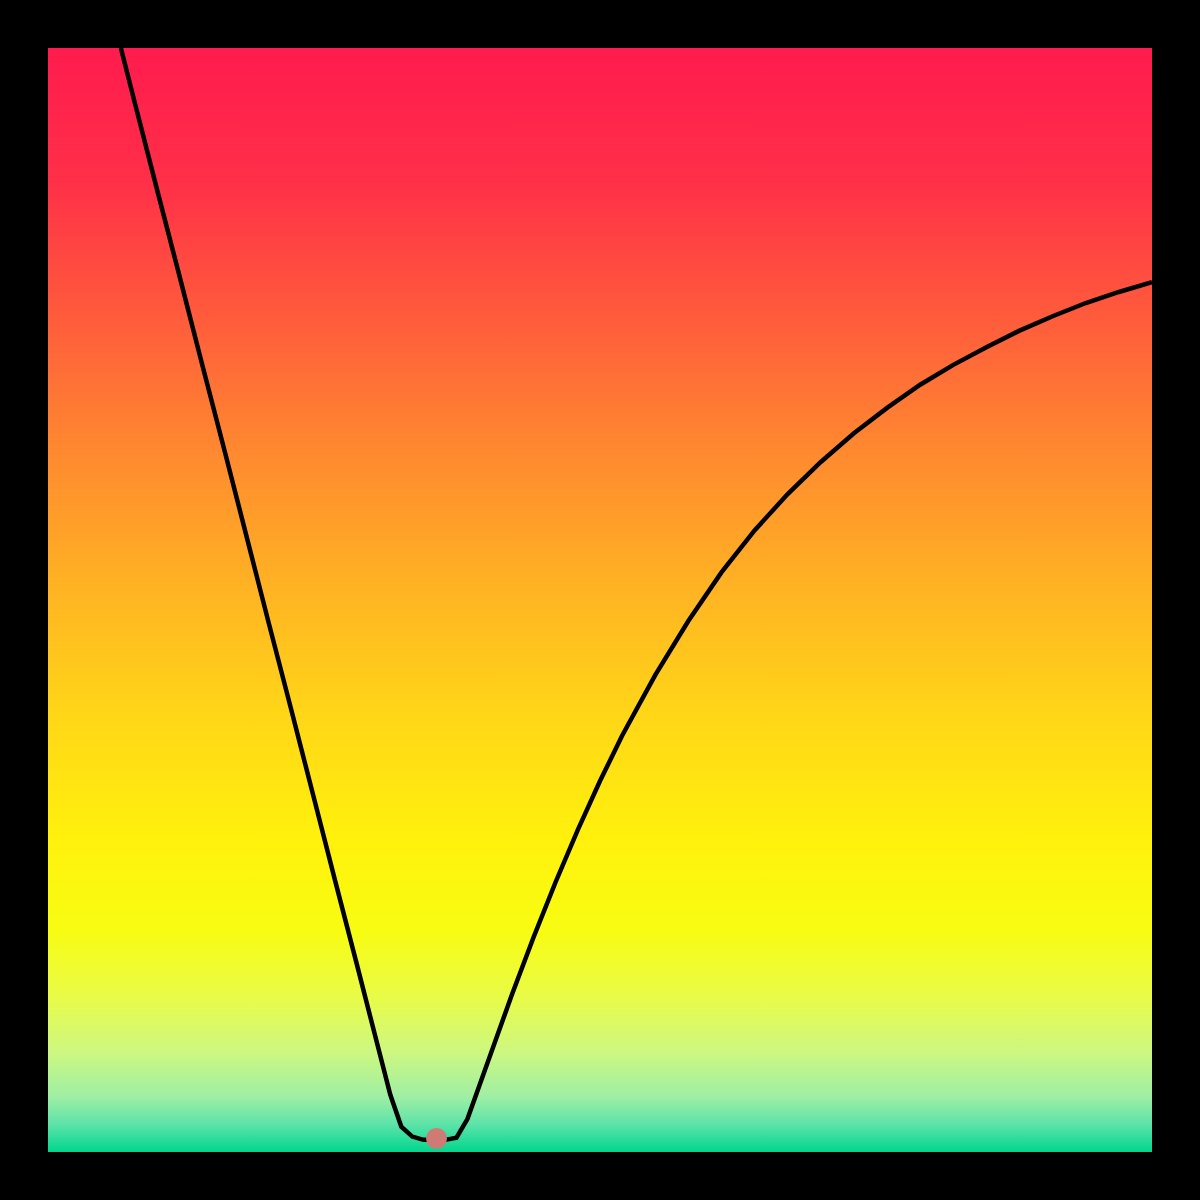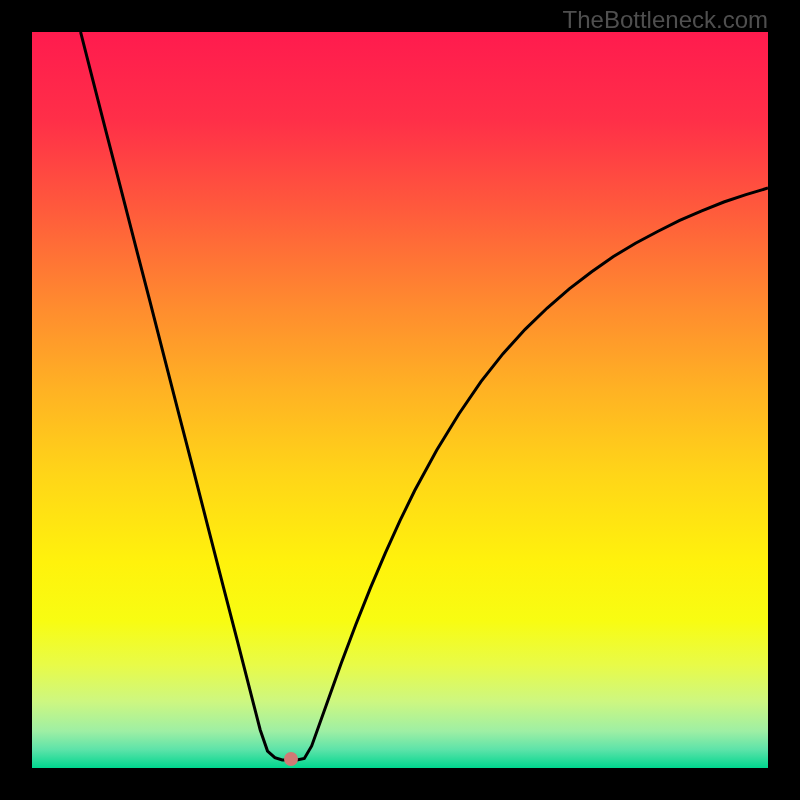--- a/index.html
+++ b/index.html
@@ -78,14 +78,13 @@
             <stop offset="100%" stop-color="#00d68e"></stop>
           </linearGradient>
       </defs>
       <rect x="0" y="0" width="736" height="736" fill="url(#bg-grad)"></rect>
     </svg>
     <svg class="curve-svg" viewBox="0 0 736 736" preserveAspectRatio="none">
       <path id="curve-path" d="M48.58 0.00 L58.88 40.48 L73.60 97.89 L88.32 154.56 L103.04 211.97 L117.76 268.64 L132.48 326.05 L147.20 383.46 L161.92 440.13 L176.64 497.54 L191.36 554.94 L206.08 611.62 L220.80 669.02 L228.16 697.73 L235.52 719.07 L242.88 725.70 L250.24 727.90 L257.60 727.90 L264.96 727.90 L272.32 726.43 L279.68 713.92 L294.40 672.70 L309.12 631.49 L323.84 592.48 L338.56 555.68 L353.28 521.09 L368.00 488.70 L382.72 458.53 L404.80 418.05 L426.88 381.98 L448.96 349.60 L471.04 321.63 L493.12 297.34 L515.20 276.00 L537.28 256.86 L559.36 239.94 L581.44 224.48 L603.52 211.23 L625.60 199.46 L647.68 188.42 L669.76 178.85 L691.84 170.02 L713.92 162.66 L736.00 156.03" fill="none" stroke="#000000" stroke-width="3"></path>
     </svg>
     <div class="marker" id="marker" style="width: 14px; height: 14px; left: 252.072px; top: 720.168px; background: rgb(207, 122, 117);"></div>
   </div>
-  <div class="watermark">TheBottleneck.com</div>
 </div>
 
 </body></html>

